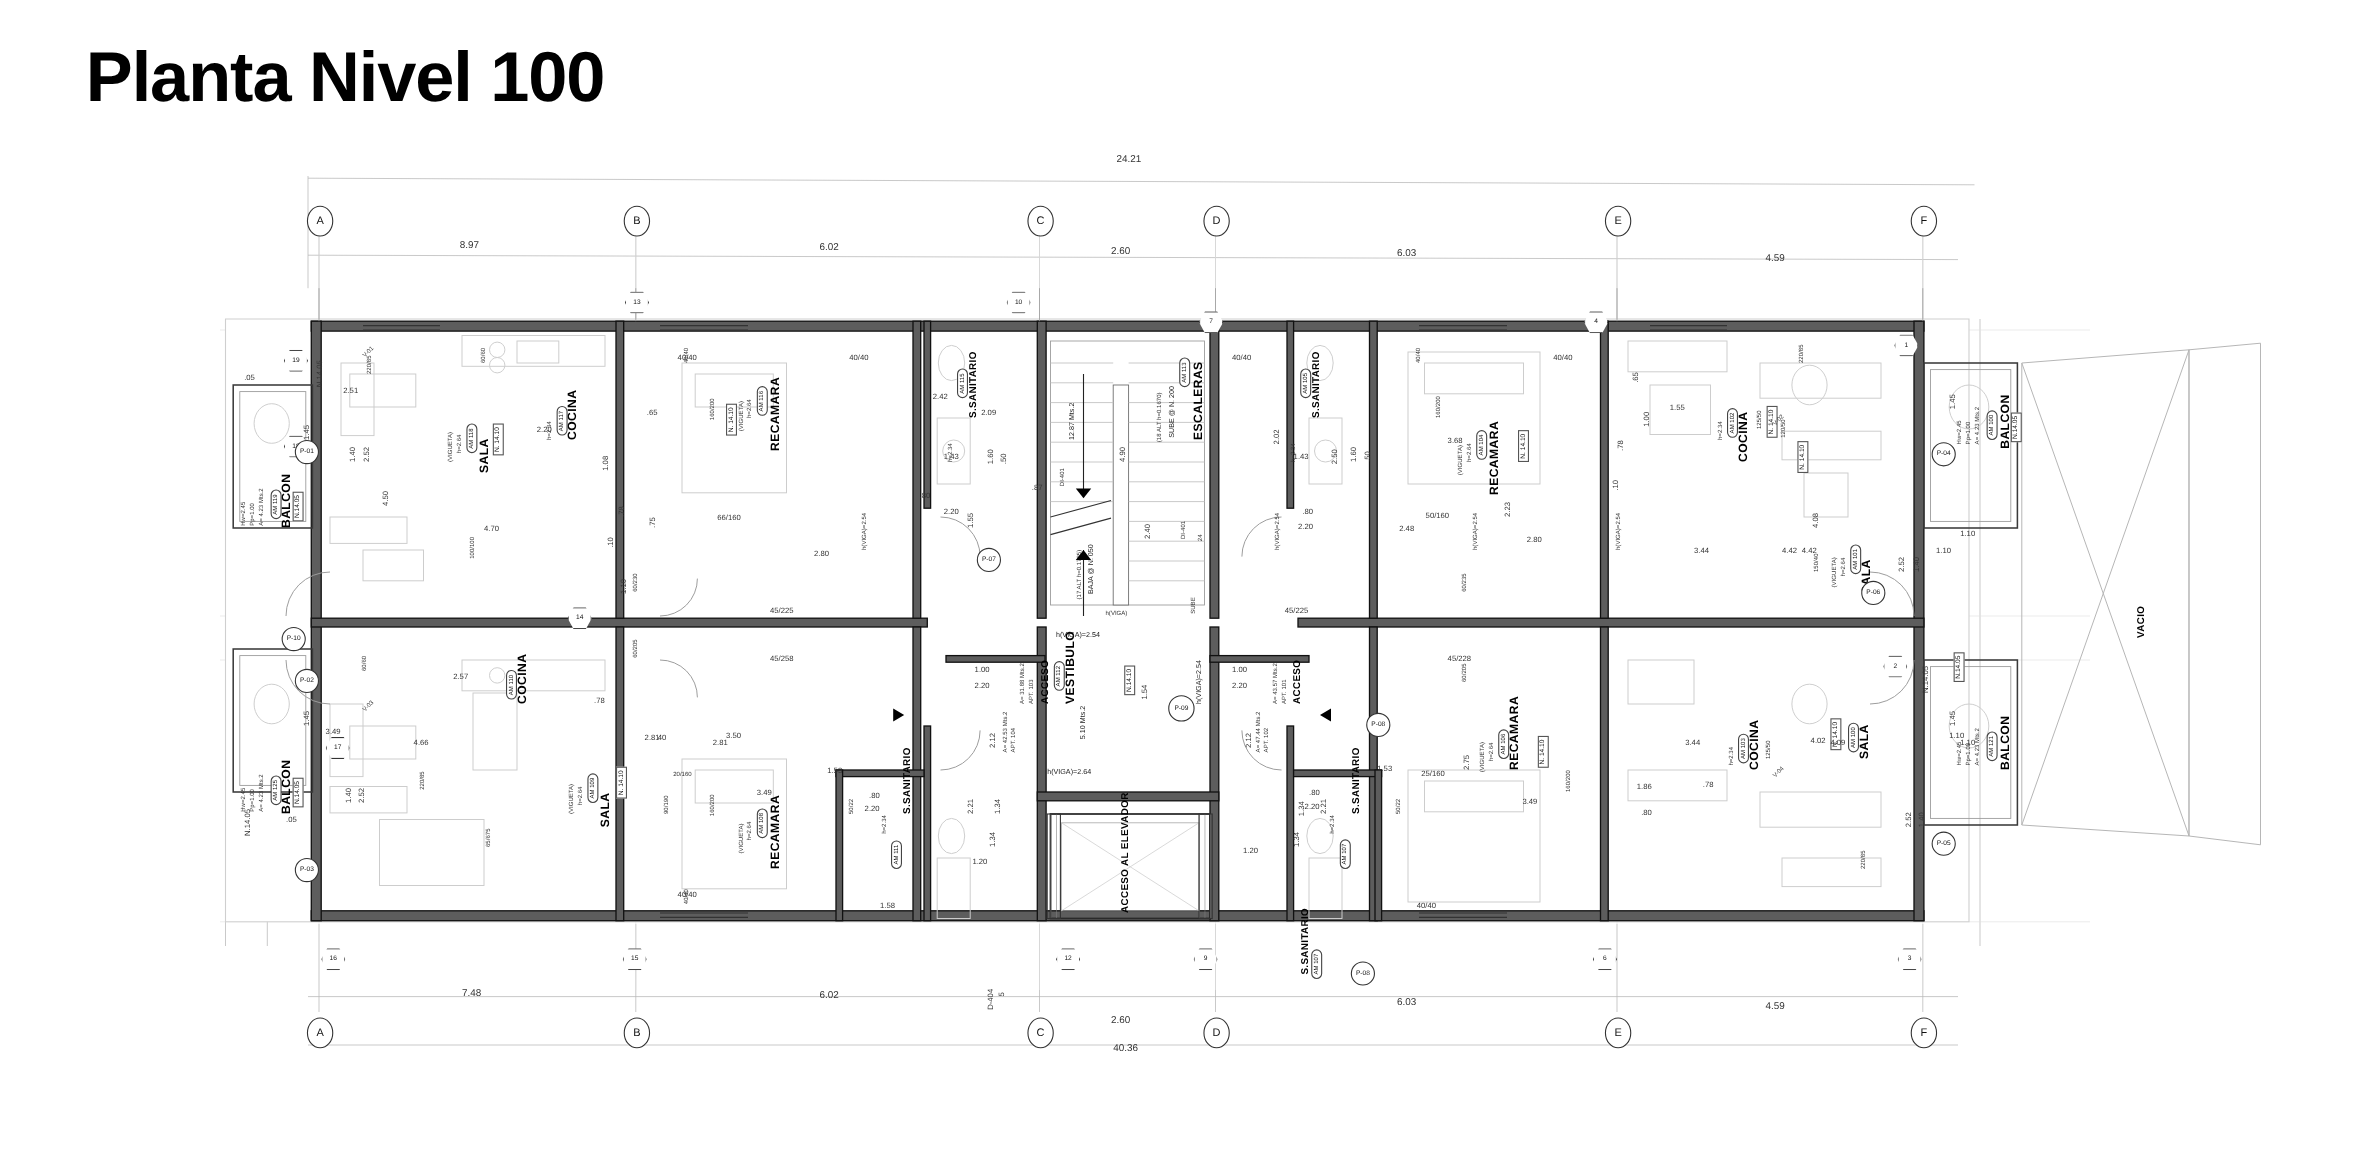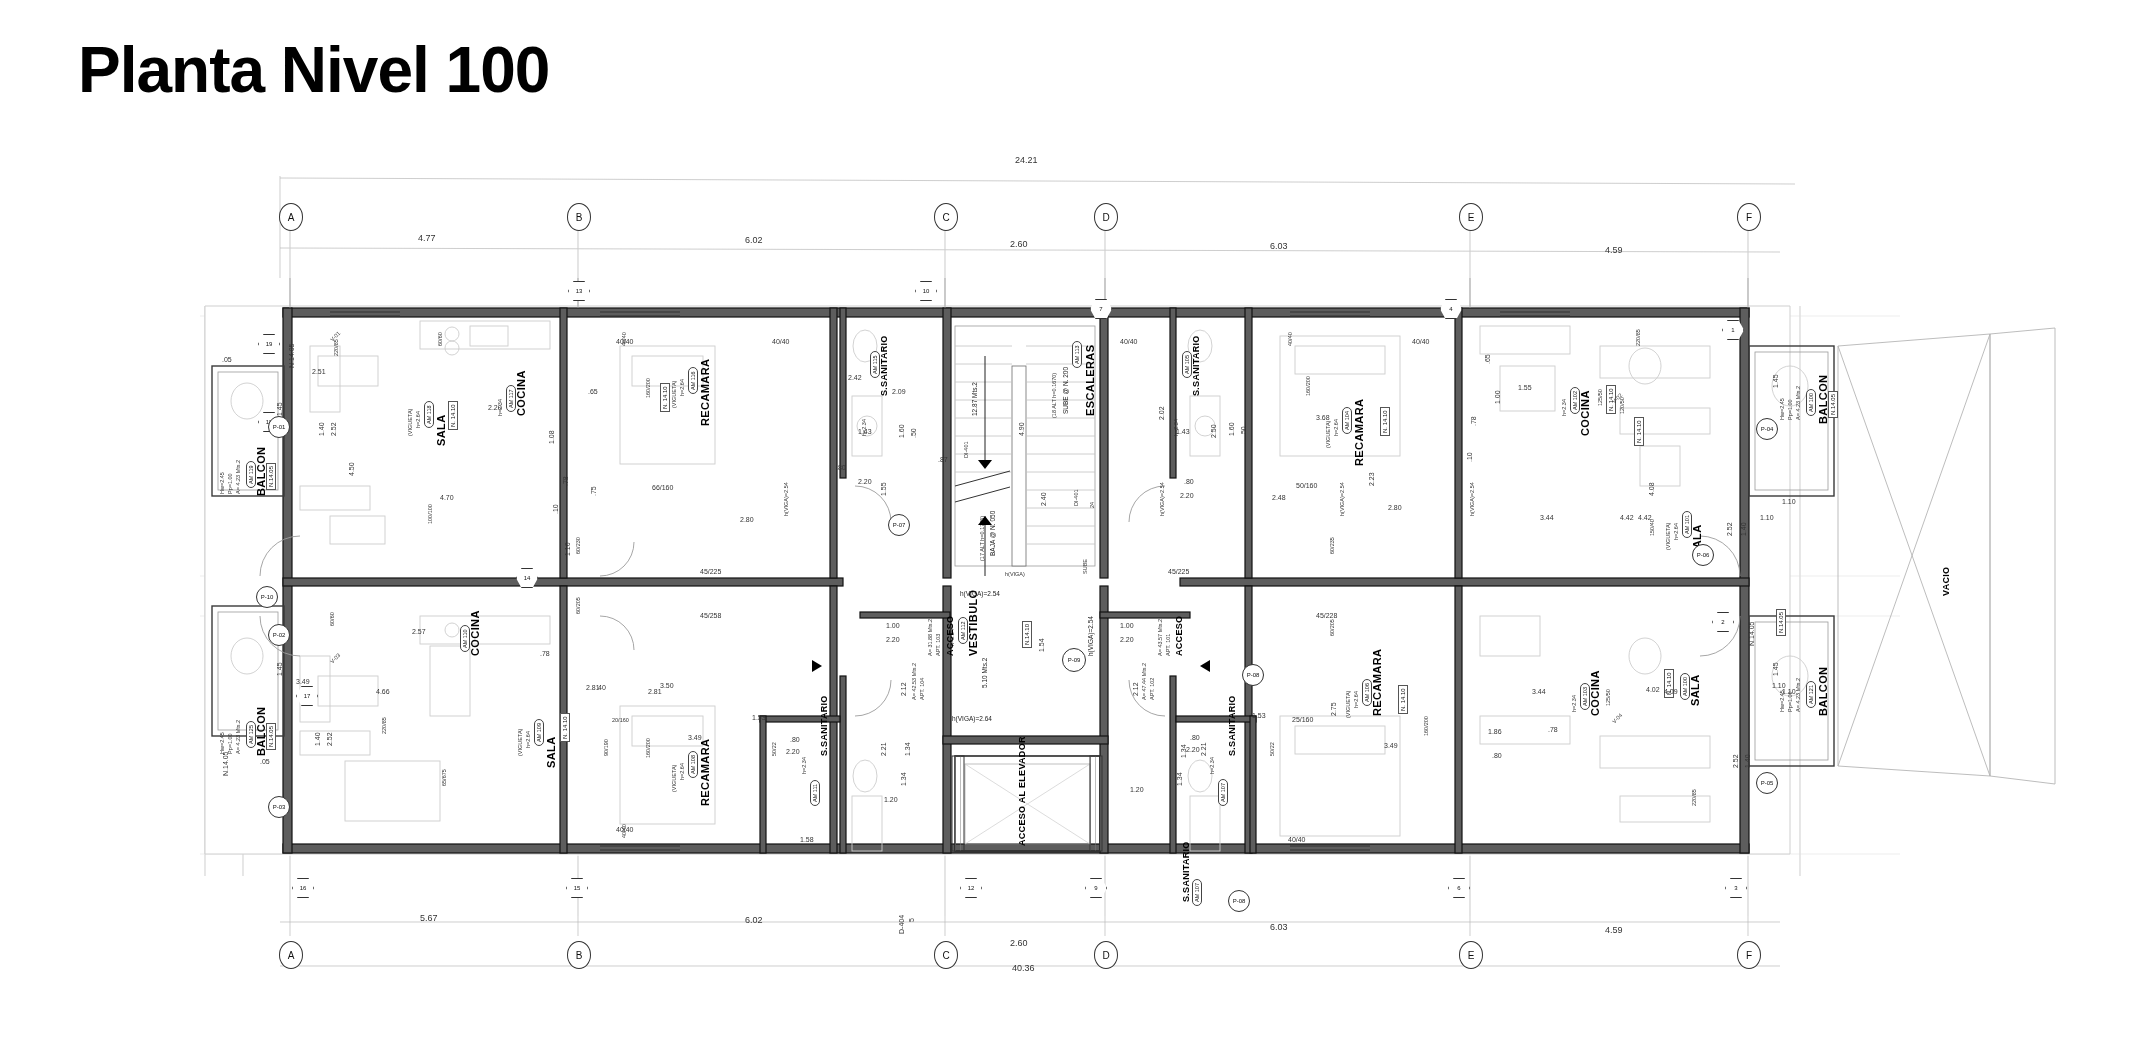--- a/index.html
+++ b/index.html
@@ -5,21 +5,21 @@
 <style>
   html,body{margin:0;padding:0;background:#fff;}
   body{width:2153px;height:1055px;position:relative;overflow:hidden;
        font-family:"Liberation Sans",sans-serif;color:#111;}
 
   
   #page-title{position:absolute;left:78px;top:38px;font-size:64px;font-weight:bold;
               letter-spacing:-1px;line-height:1;color:#000;}
 
   
-  #plan{position:absolute;left:0;top:16px;width:2153px;height:747px;}
+  #plan{position:absolute;left:0;top:0;width:2153px;height:747px;}
   #plan svg{position:absolute;left:0;top:0;}
 
   
   .t{position:absolute;white-space:nowrap;font-family:"Liberation Sans",sans-serif;
      color:#111;line-height:1;}
   .dim{font-size:9px;color:#333;}
   .dim7{font-size:7px;color:#333;}
   .room{font-size:11px;font-weight:bold;letter-spacing:.4px;color:#000;}
   .room-sm{font-size:9px;font-weight:bold;letter-spacing:.3px;color:#000;}
   .tiny{font-size:6.5px;color:#222;}
@@ -312,34 +312,34 @@
 
 <div class="t dim" style="left:1015px;top:140px;">24.21</div>
 
 <div class="gridbub" style="left:279px;top:187px;">A</div>
 <div class="gridbub" style="left:567px;top:187px;">B</div>
 <div class="gridbub" style="left:934px;top:187px;">C</div>
 <div class="gridbub" style="left:1094px;top:187px;">D</div>
 <div class="gridbub" style="left:1459px;top:187px;">E</div>
 <div class="gridbub" style="left:1737px;top:187px;">F</div>
 
-<div class="t dim" style="left:418px;top:218px;">4.77</div>
+<div class="t dim" style="left:418px;top:218px;">8.97</div>
 <div class="t dim" style="left:745px;top:220px;">6.02</div>
 <div class="t dim" style="left:1010px;top:224px;">2.60</div>
 <div class="t dim" style="left:1270px;top:226px;">6.03</div>
 <div class="t dim" style="left:1605px;top:230px;">4.59</div>
 
 <div class="gridbub" style="left:279px;top:925px;">A</div>
 <div class="gridbub" style="left:567px;top:925px;">B</div>
 <div class="gridbub" style="left:934px;top:925px;">C</div>
 <div class="gridbub" style="left:1094px;top:925px;">D</div>
 <div class="gridbub" style="left:1459px;top:925px;">E</div>
 <div class="gridbub" style="left:1737px;top:925px;">F</div>
 
-<div class="t dim" style="left:420px;top:898px;">5.67</div>
+<div class="t dim" style="left:420px;top:898px;">7.48</div>
 <div class="t dim" style="left:745px;top:900px;">6.02</div>
 <div class="t dim" style="left:1010px;top:923px;">2.60</div>
 <div class="t dim" style="left:1270px;top:907px;">6.03</div>
 <div class="t dim" style="left:1605px;top:910px;">4.59</div>
 <div class="t dim" style="left:1012px;top:948px;">40.36</div>
 
 <div class="hexa" style="left:568px;top:265px;width:20px;height:18px;">13</div>
 <div class="hexa" style="left:915px;top:265px;width:20px;height:18px;">10</div>
 <div class="hexa" style="left:1090px;top:283px;width:20px;height:18px;">7</div>
 <div class="hexa" style="left:1440px;top:283px;width:20px;height:18px;">4</div>

